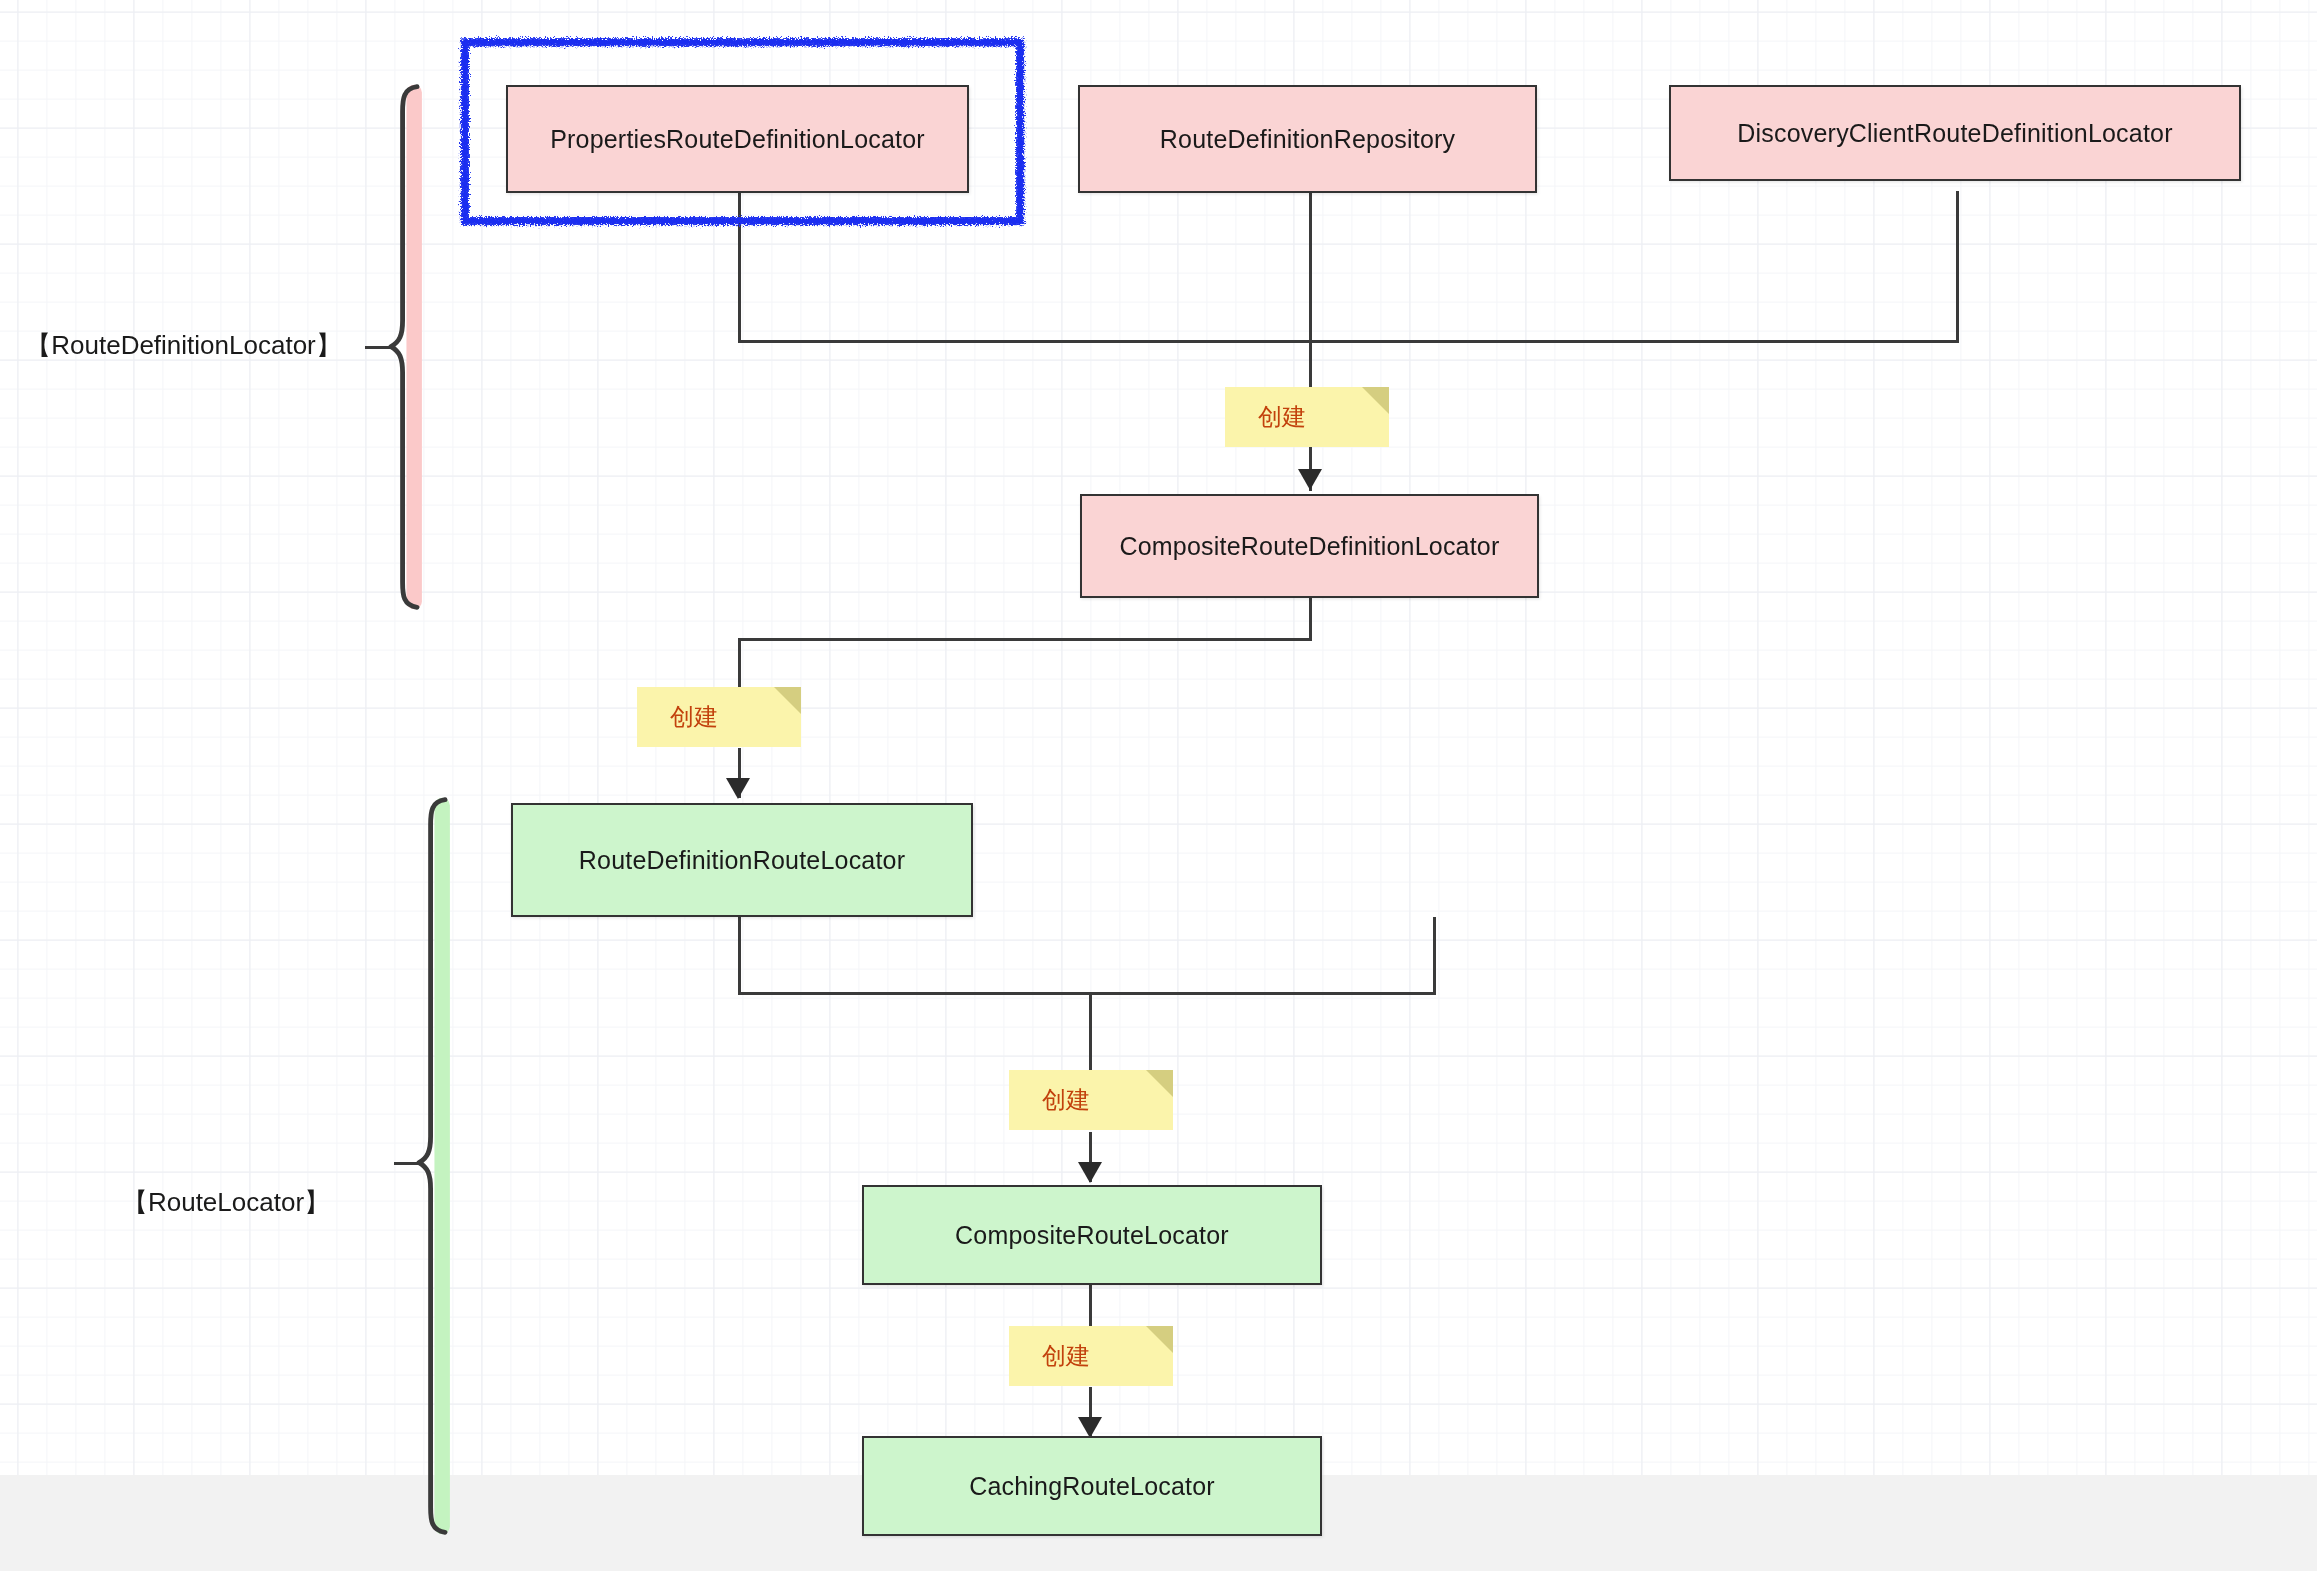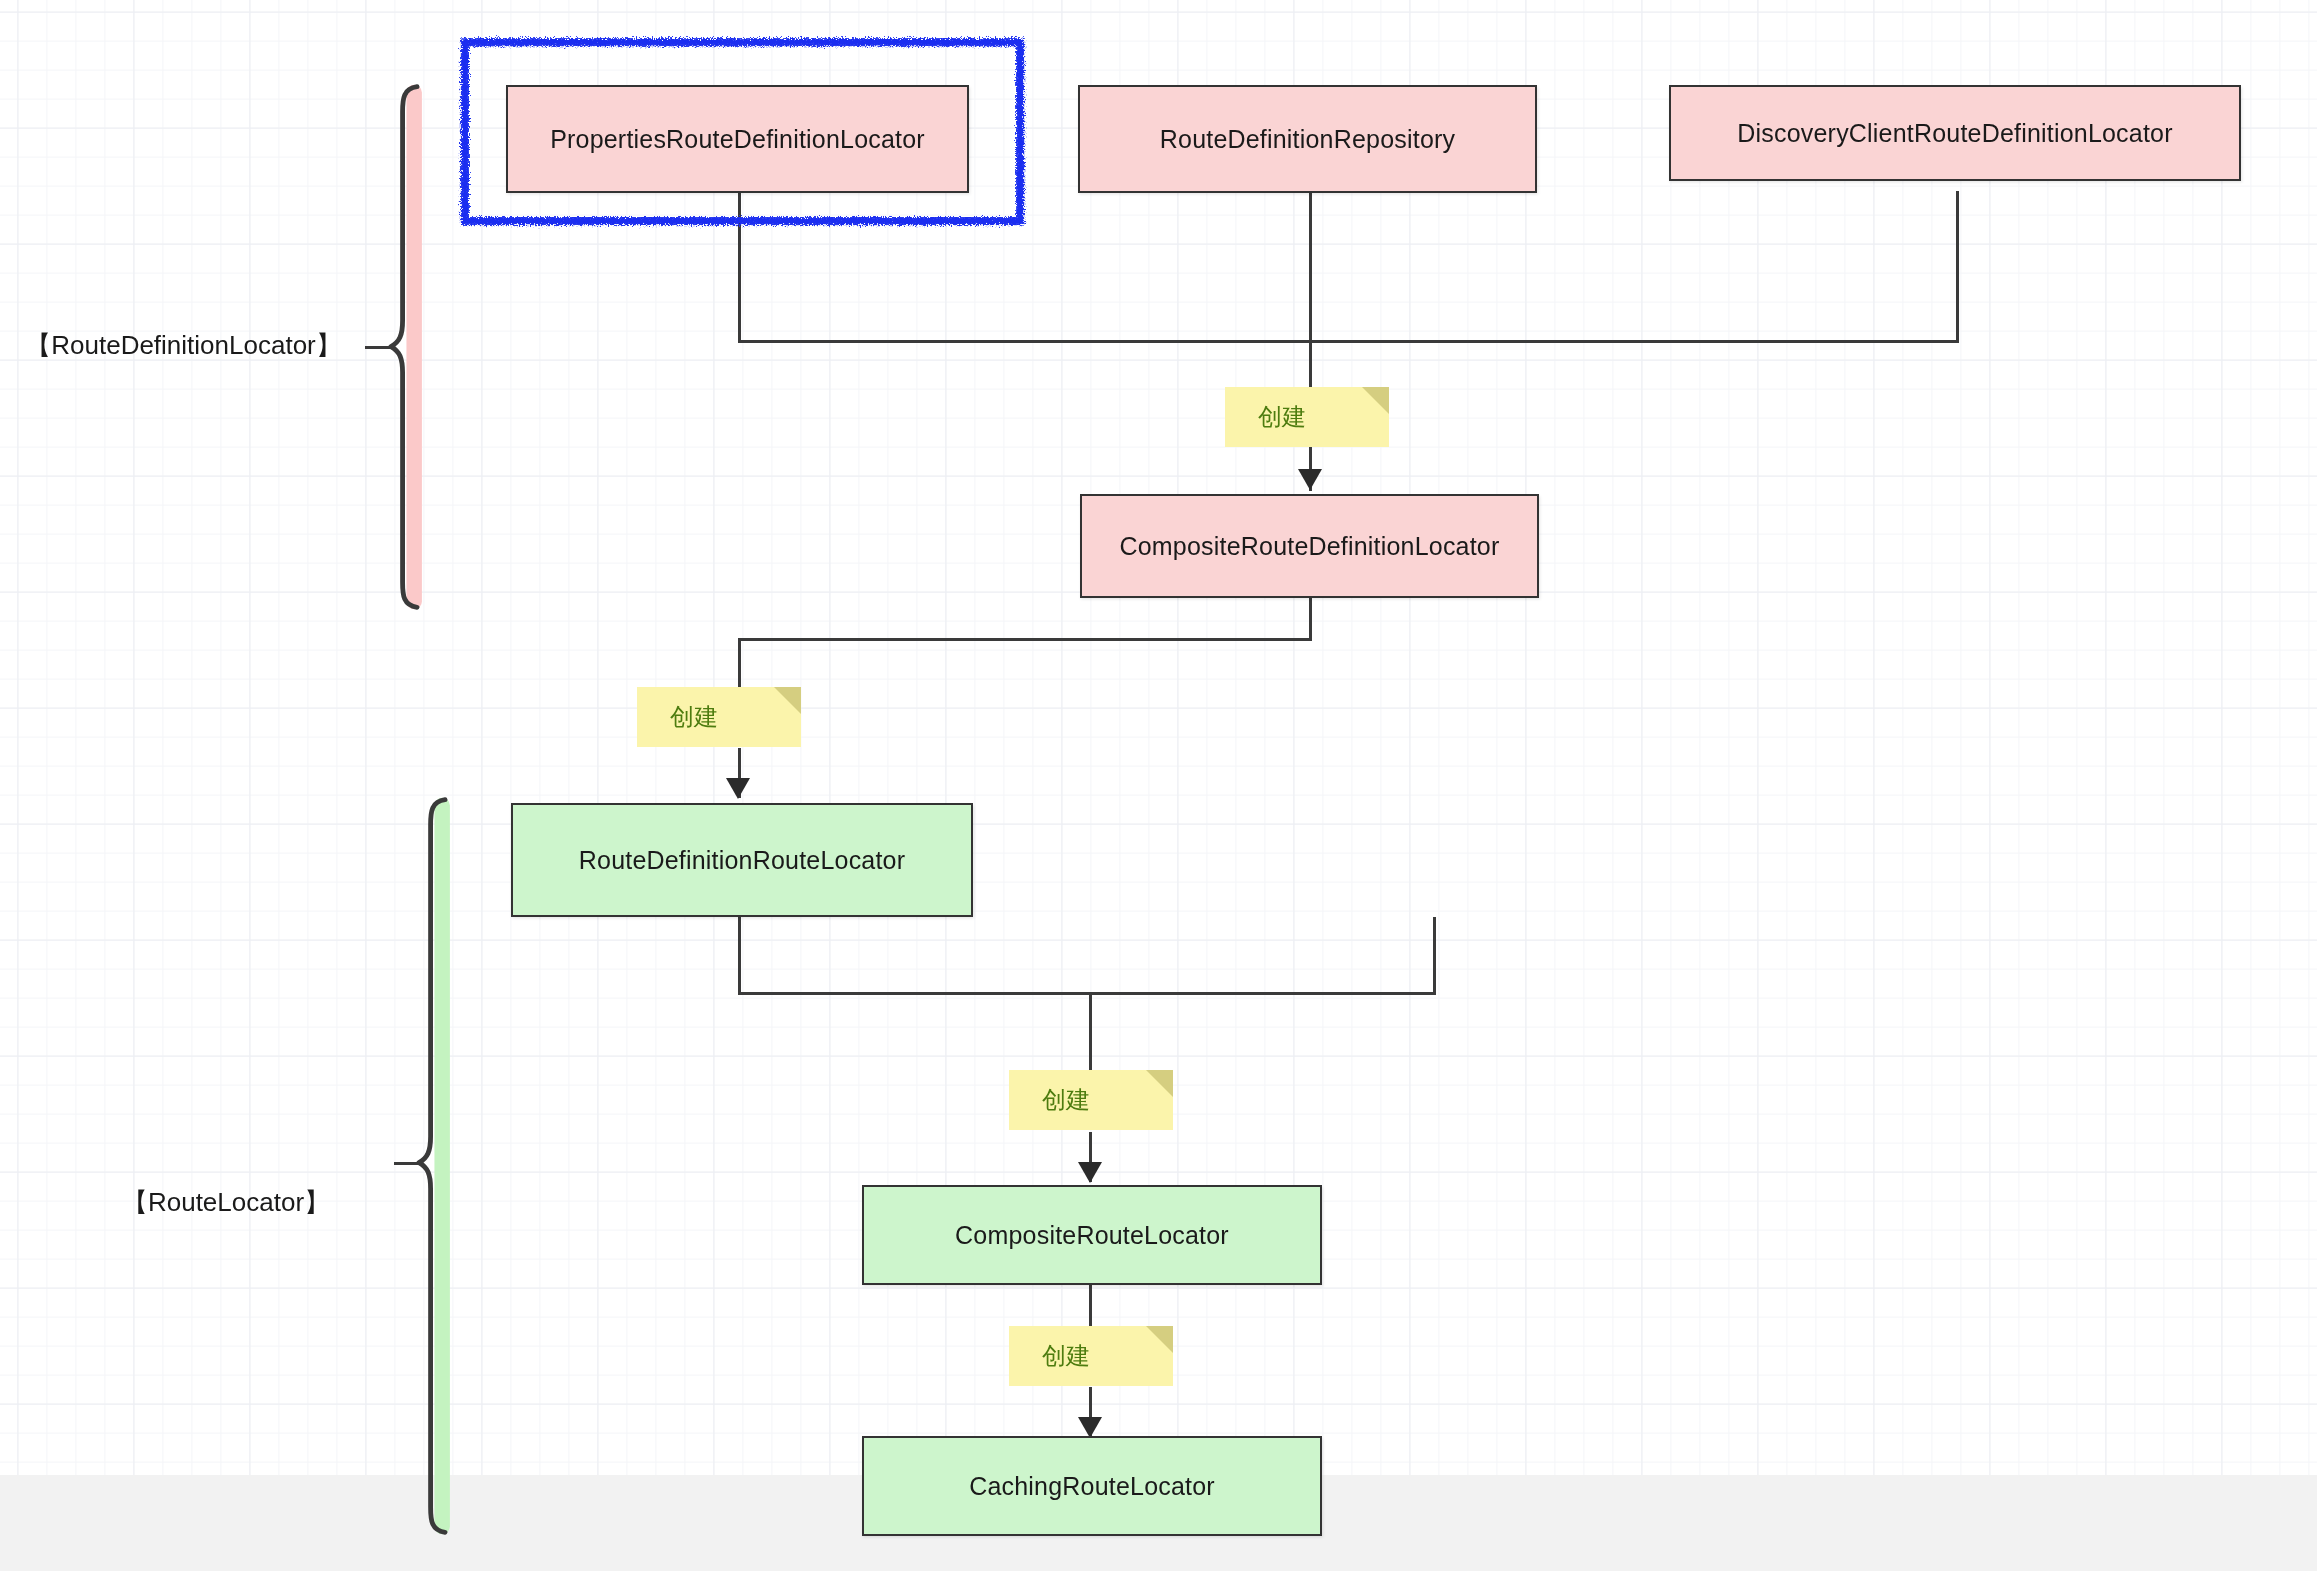--- a/index.html
+++ b/index.html
@@ -77,21 +77,21 @@
     border-top: 21px solid #2b2b2b;
   }
 
   
   .sticky {
     position: absolute;
     background: #fbf4ab;
     display: flex;
     align-items: center;
     font-size: 24px;
-    color: #4d7c0f;
+    color: #c2410c;
     padding-left: 33px;
     box-sizing: border-box;
   }
   .sticky .fold {
     position: absolute;
     top: 0;
     right: 0;
     width: 0; height: 0;
     border-left: 27px solid transparent;
     border-top: 27px solid #d5ce80;

